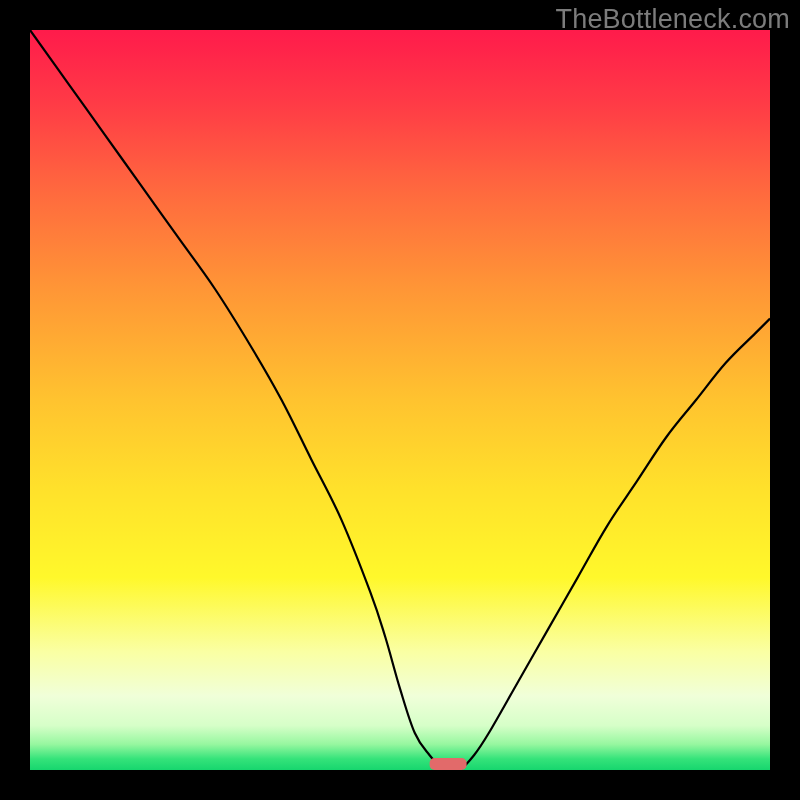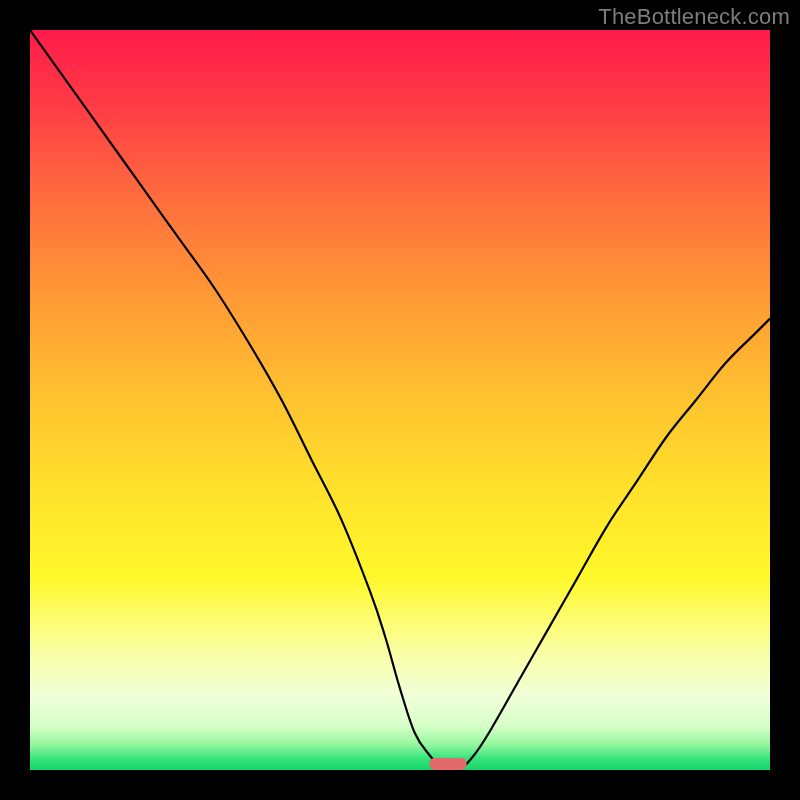--- a/index.html
+++ b/index.html
@@ -24,21 +24,21 @@
     left: 0;
     top: 0;
     width: 740px;
     height: 740px;
   }
   .watermark {
     position: absolute;
     top: 4px;
     right: 10px;
     color: #7c7c7c;
-    font-size: 22px;
+    font-size: 27px;
     font-weight: 500;
     letter-spacing: 0.2px;
     user-select: none;
   }
 </style>
 </head>
 <body>
 
 <div class="frame">
   <svg class="plot-area" viewBox="0 0 740 740" preserveAspectRatio="none">

